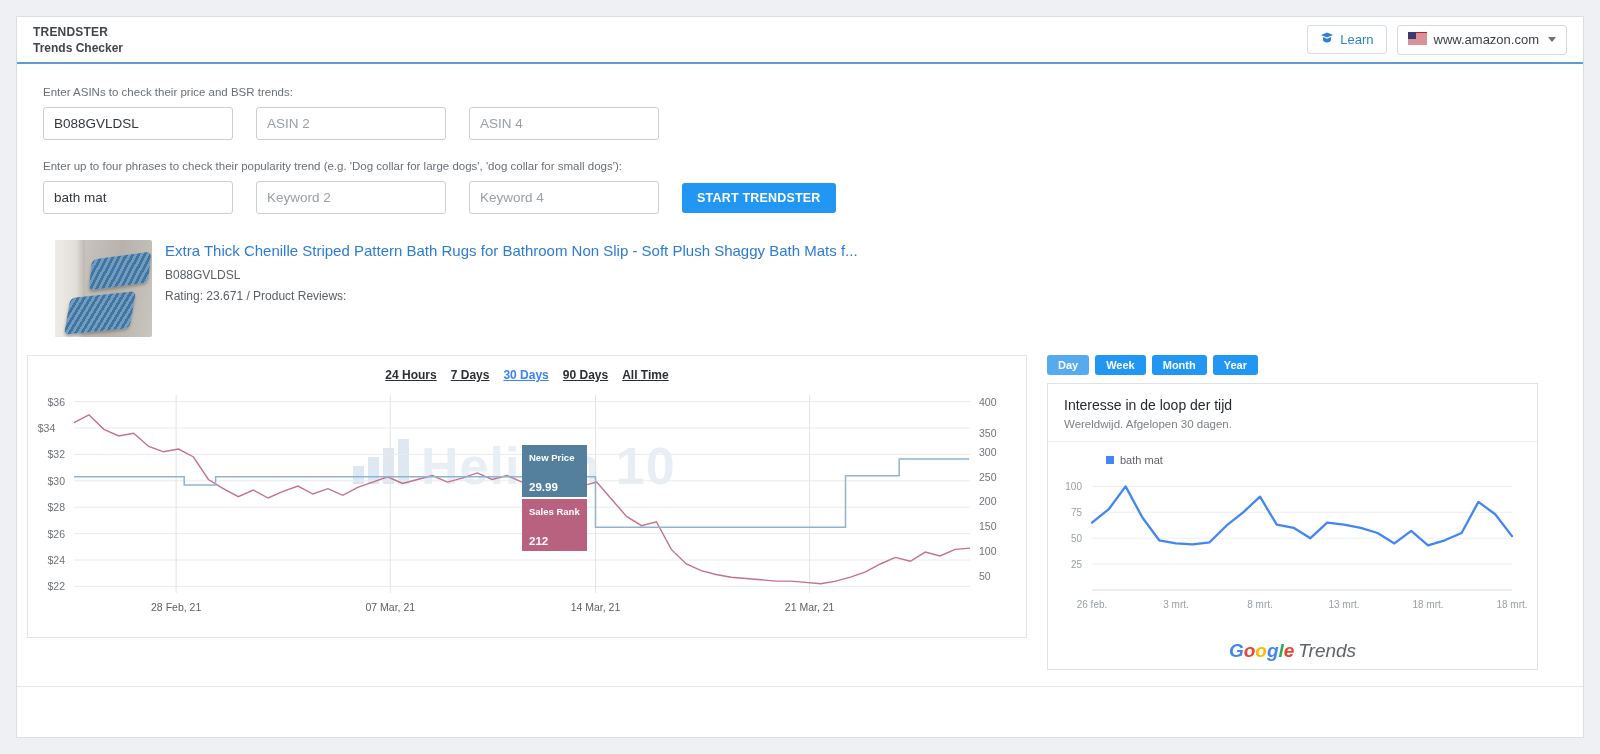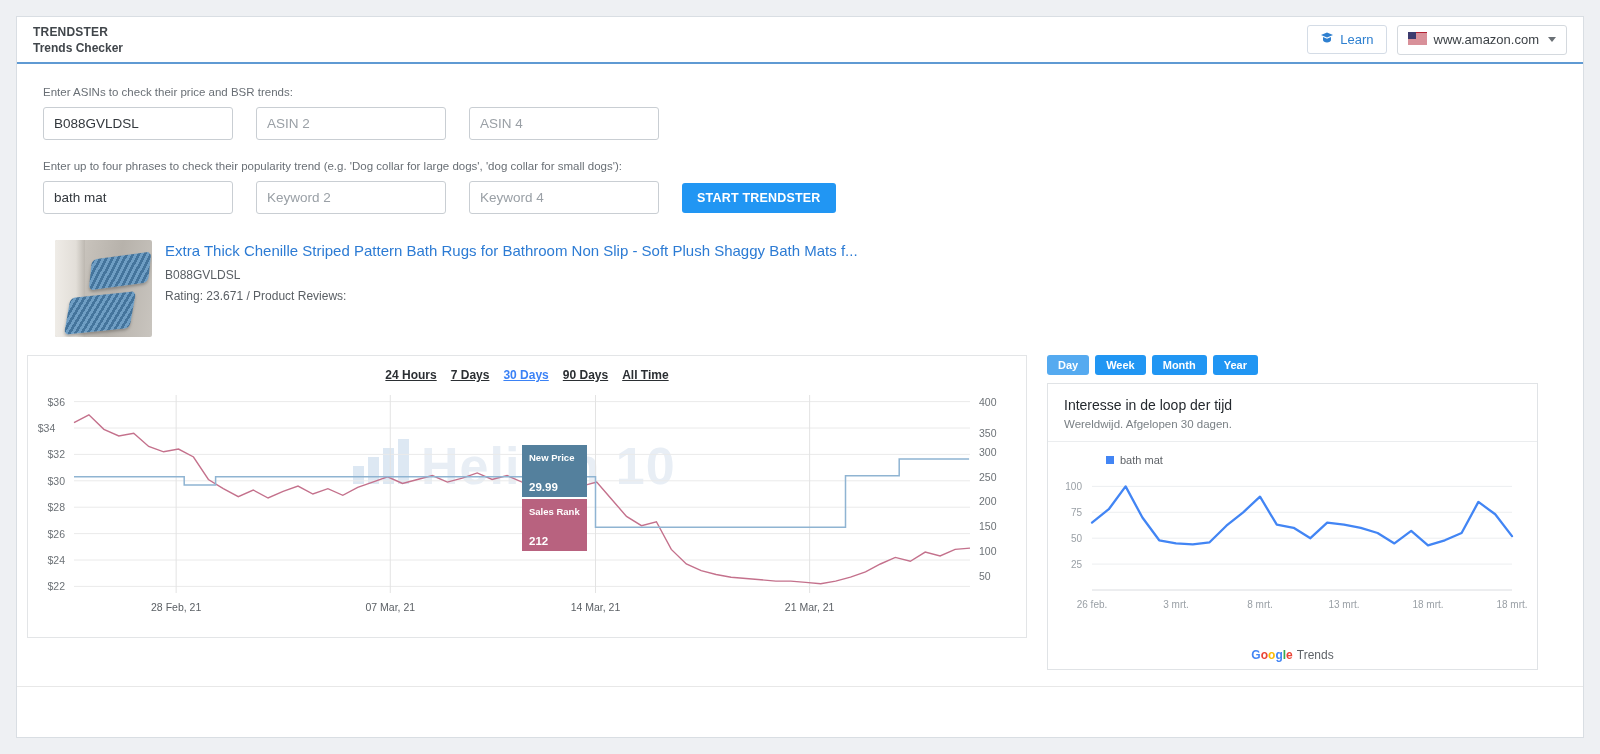--- a/index.html
+++ b/index.html
@@ -69,21 +69,21 @@
   .tr-btns { display:flex; gap:6px; margin-bottom:8px; }
   .tr-btn { background:#2196f3; color:#fff; border:none; border-radius:3px; font-size:11px; font-weight:bold; padding:4px 11px; cursor:pointer; font-family:inherit; }
   .tr-btn.active { background:#55aaf0; }
   .tr-card { border:1px solid #e0e3e6; background:#fff; height:287px; position:relative; overflow:hidden; }
   .tr-head { padding:13px 16px 11px; border-bottom:1px solid #ebedef; }
   .tr-title { font-size:14px; color:#24292e; }
   .tr-sub { font-size:11.5px; color:#7a8085; margin-top:5px; }
   .tr-legend { display:flex; align-items:center; gap:6px; font-size:11px; color:#5f6368; margin:12px 0 0 58px; }
   .sq { width:8px; height:8px; background:#4285f4; display:inline-block; }
   .tr-chart { position:relative; height:152px; margin-top:4px; }
-  .tr-foot { position:absolute; bottom:7px; width:100%; text-align:center; font-size:12px; }
+  .tr-foot { position:absolute; bottom:7px; width:100%; text-align:center; font-size:19px;font-style:italic; }
   #g-logo span { font-weight:bold; }
   .g-trends { color:#5f6368; margin-left:4px; }
 
   .foot-rule { border-top:1px solid #e8e8e8; margin-top:16px; }
 </style>
 </head>
 <body>
 
 <div class="page">
   <div class="card">

